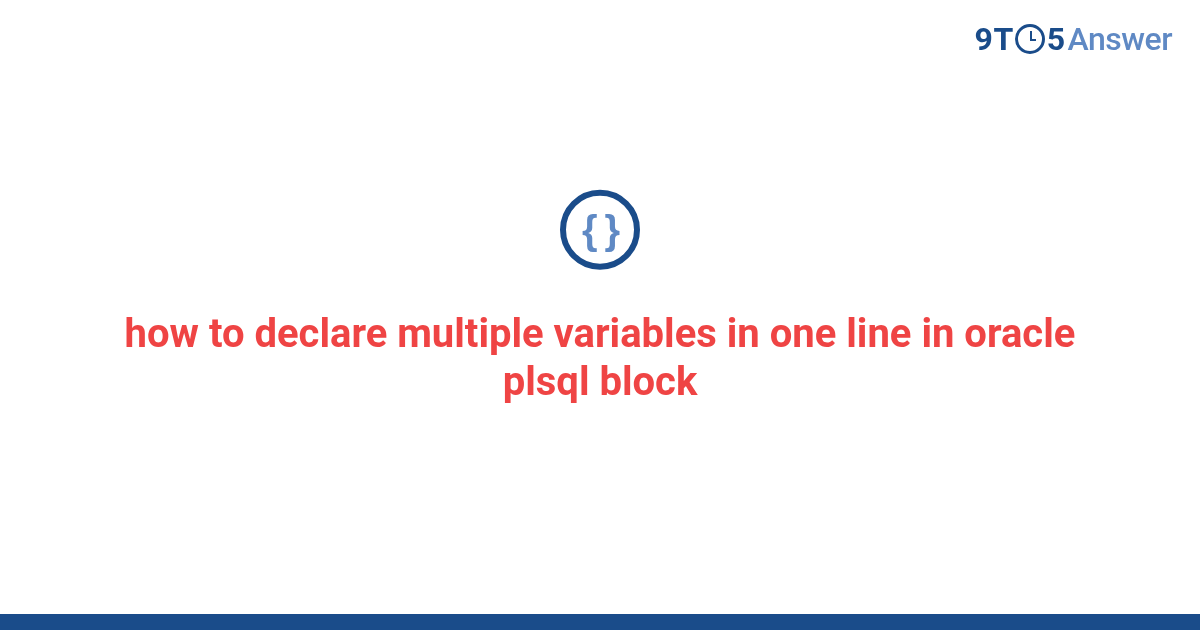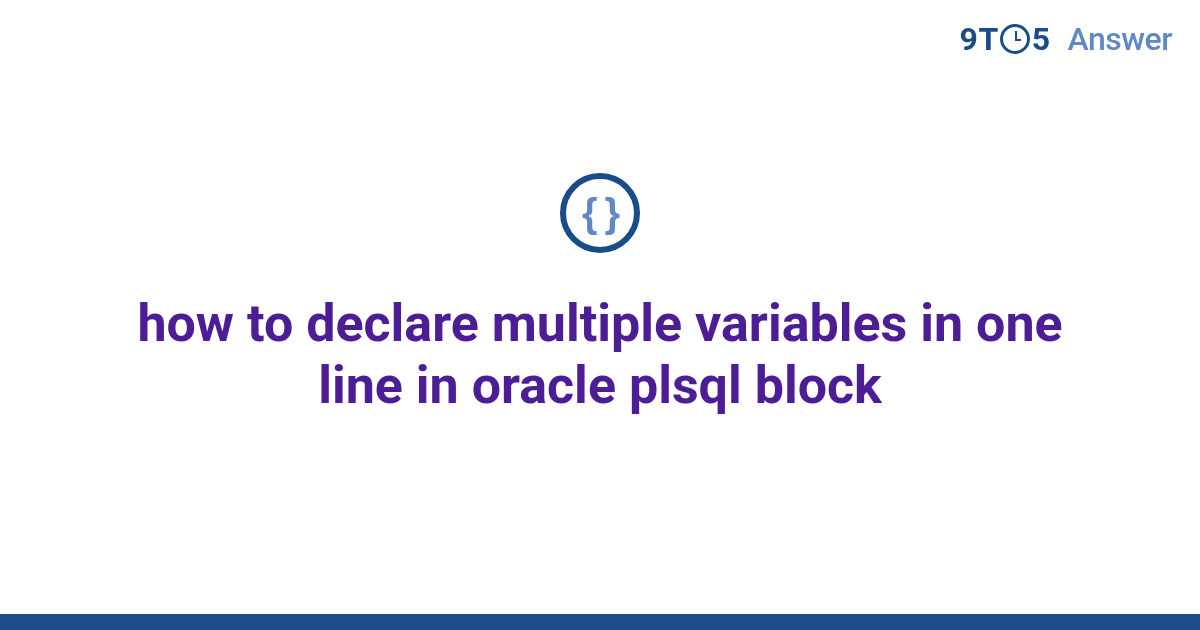--- a/index.html
+++ b/index.html
@@ -63,21 +63,21 @@
       top: 12px;
       left: 12px;
     }
     .logo .five {
       color: #1a4c8a;
       font-weight: 700;
     }
     .logo .answer {
       color: #5f89c4;
       font-weight: 500;
-      margin-left: 17px;
+      margin-left: 2px;
     }
     .center-content {
       position: absolute;
       top: 50%;
       left: 50%;
       transform: translate(-50%, -58%);
       text-align: center;
       width: 100%;
       display: flex;
       flex-direction: column;
@@ -95,23 +95,23 @@
     }
     .code-icon .braces {
       font-size: 40px;
       font-weight: 800;
       color: #5f89c4;
       font-family: "Segoe UI", Arial, sans-serif;
       letter-spacing: -2px;
       line-height: 1;
     }
     .title {
-      font-size: 52px;
+      font-size: 40px;
       font-weight: 700;
-      color: #4c1d95;
+      color: #ef4444;
       line-height: 1.2;
       max-width: 1050px;
       padding: 0 30px;
     }
     .bottom-bar {
       position: absolute;
       bottom: 0;
       left: 0;
       right: 0;
       height: 16px;

